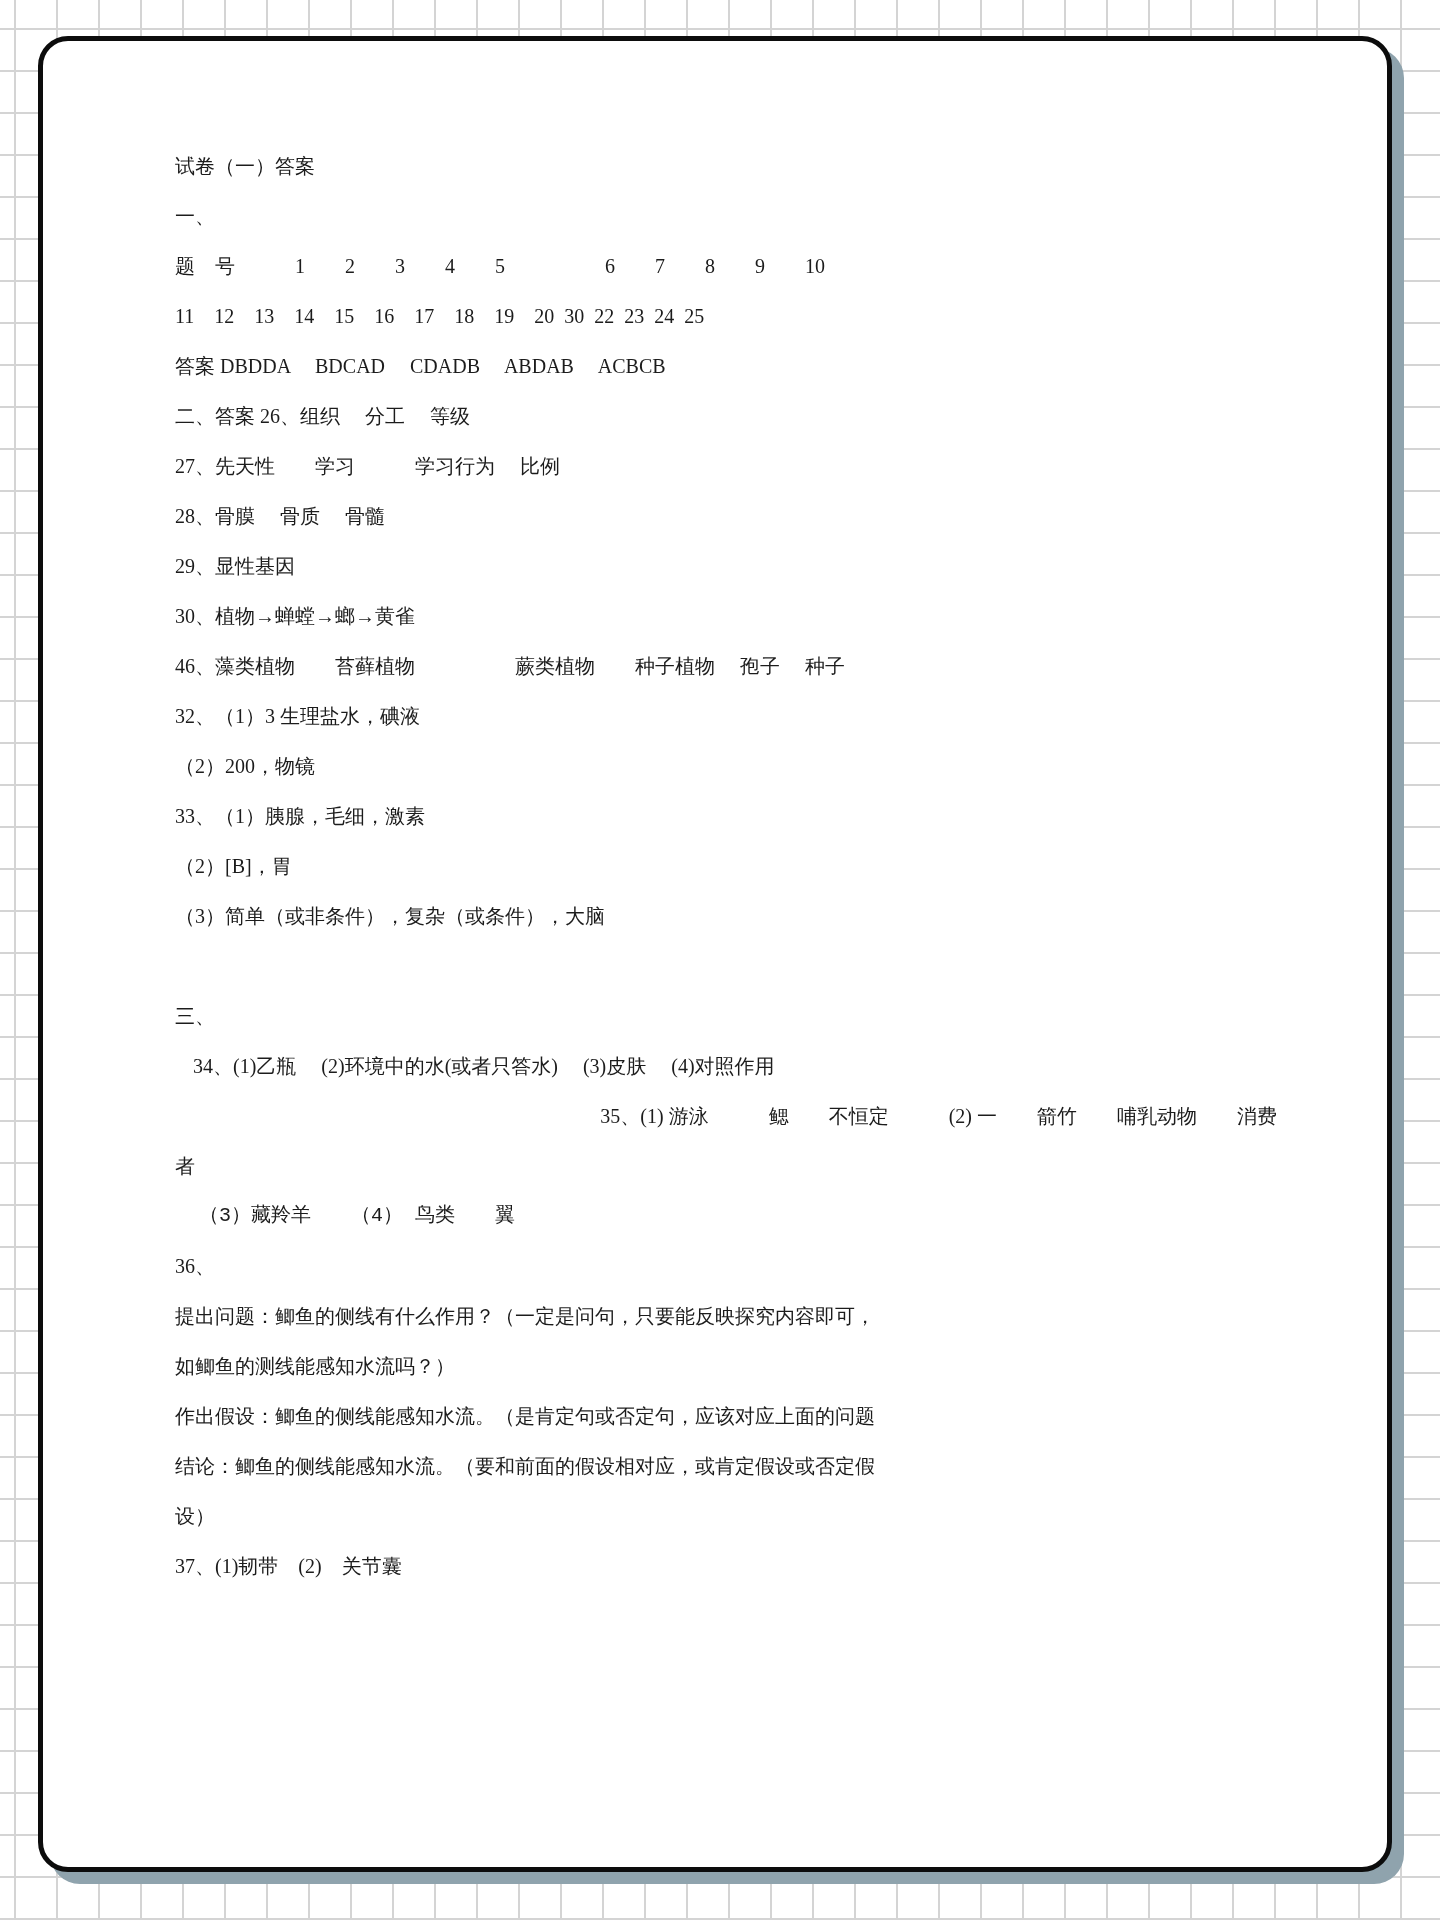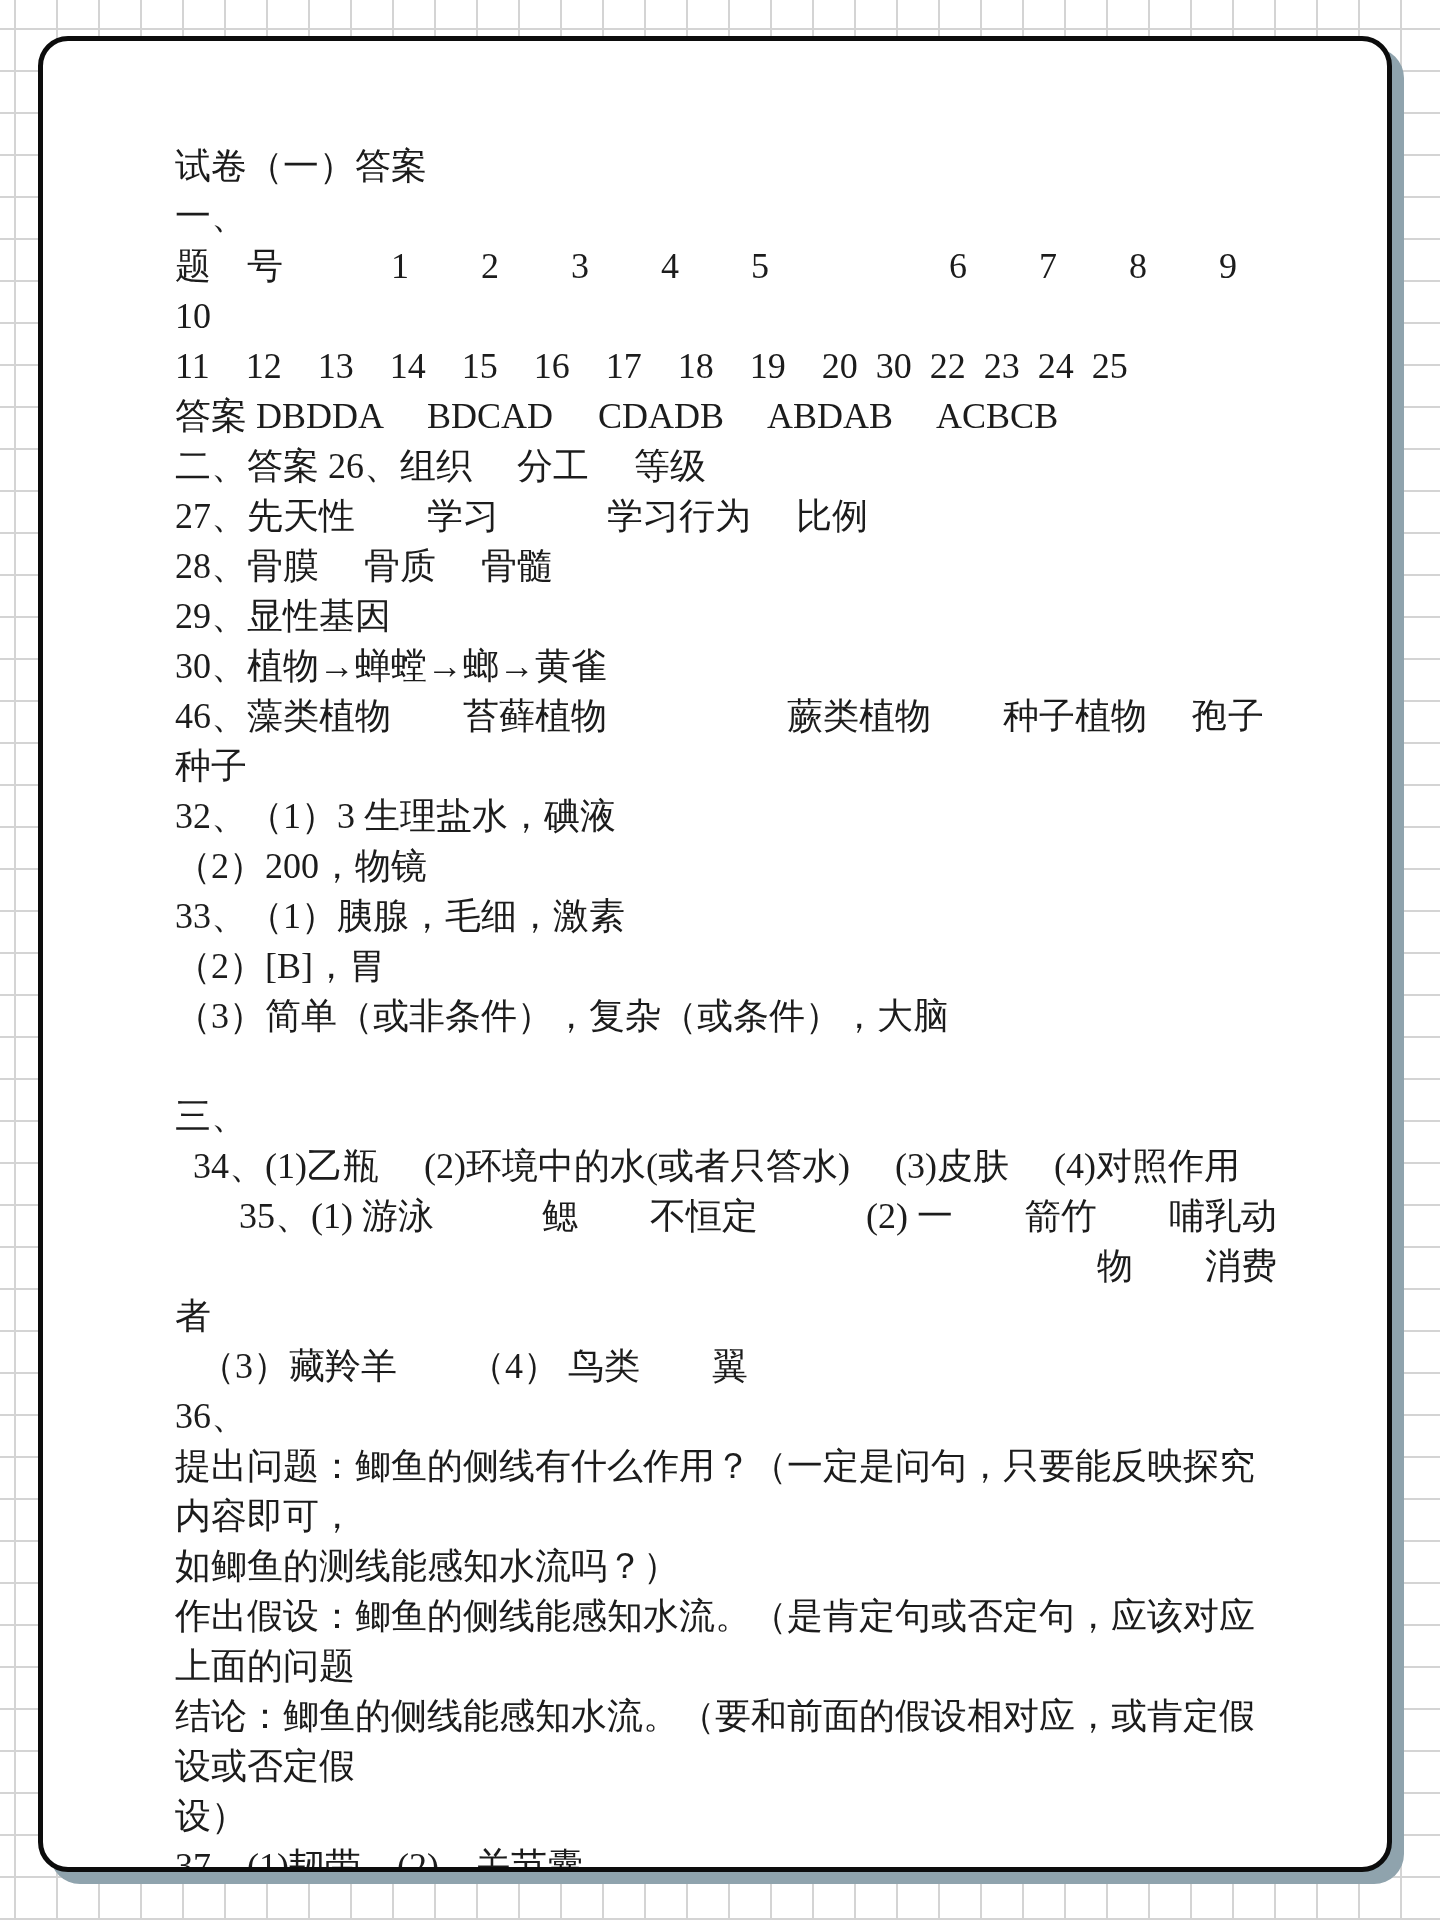--- a/index.html
+++ b/index.html
@@ -29,30 +29,30 @@
     width: 1354px;
     height: 1836px;
     background: var(--card-background);
     border: 5px solid var(--card-border);
     border-radius: 30px;
     box-shadow: 12px 12px 0 0 var(--card-shadow);
     padding: 100px 110px 0 132px;
     overflow: hidden;
   }
   .line {
-    font-size: 36px;
+    font-size: 20px;
     line-height: 50px;
     min-height: 50px;
     color: var(--text);
     white-space: pre-wrap;
   }
   .line strong { font-weight: normal; }
   .indent-1 { padding-left: 18px; }
   .indent-2 { padding-left: 32px; text-align: right; }
-  .indent-3 { padding-left: 24px; }
+  .indent-3 { padding-left: 24px; font-family: Liberation Mono, monospace; }
 </style>
 </head>
 <body>
 
 <div class="card">
   <div class="content">
     <div class="line">试卷（一）答案</div>
     <div class="line">一、</div>
     <div class="line">题　号　　　1　　2　　3　　4　　5　　　　　6　　7　　8　　9　　10</div>
     <div class="line">11　12　13　14　15　16　17　18　19　20  30  22  23  24  25</div>

